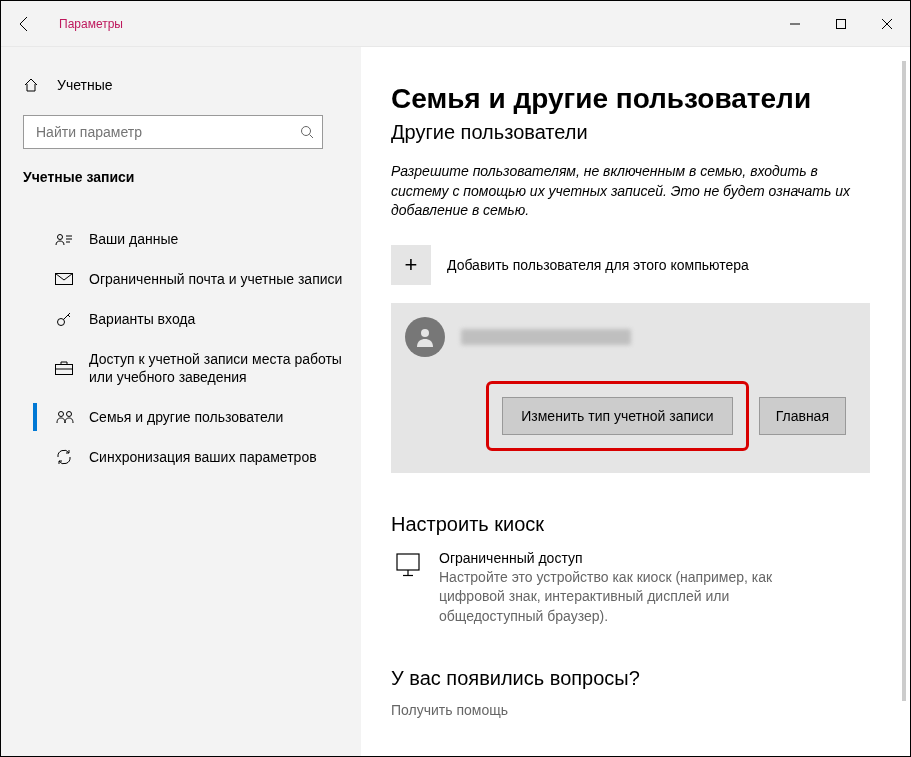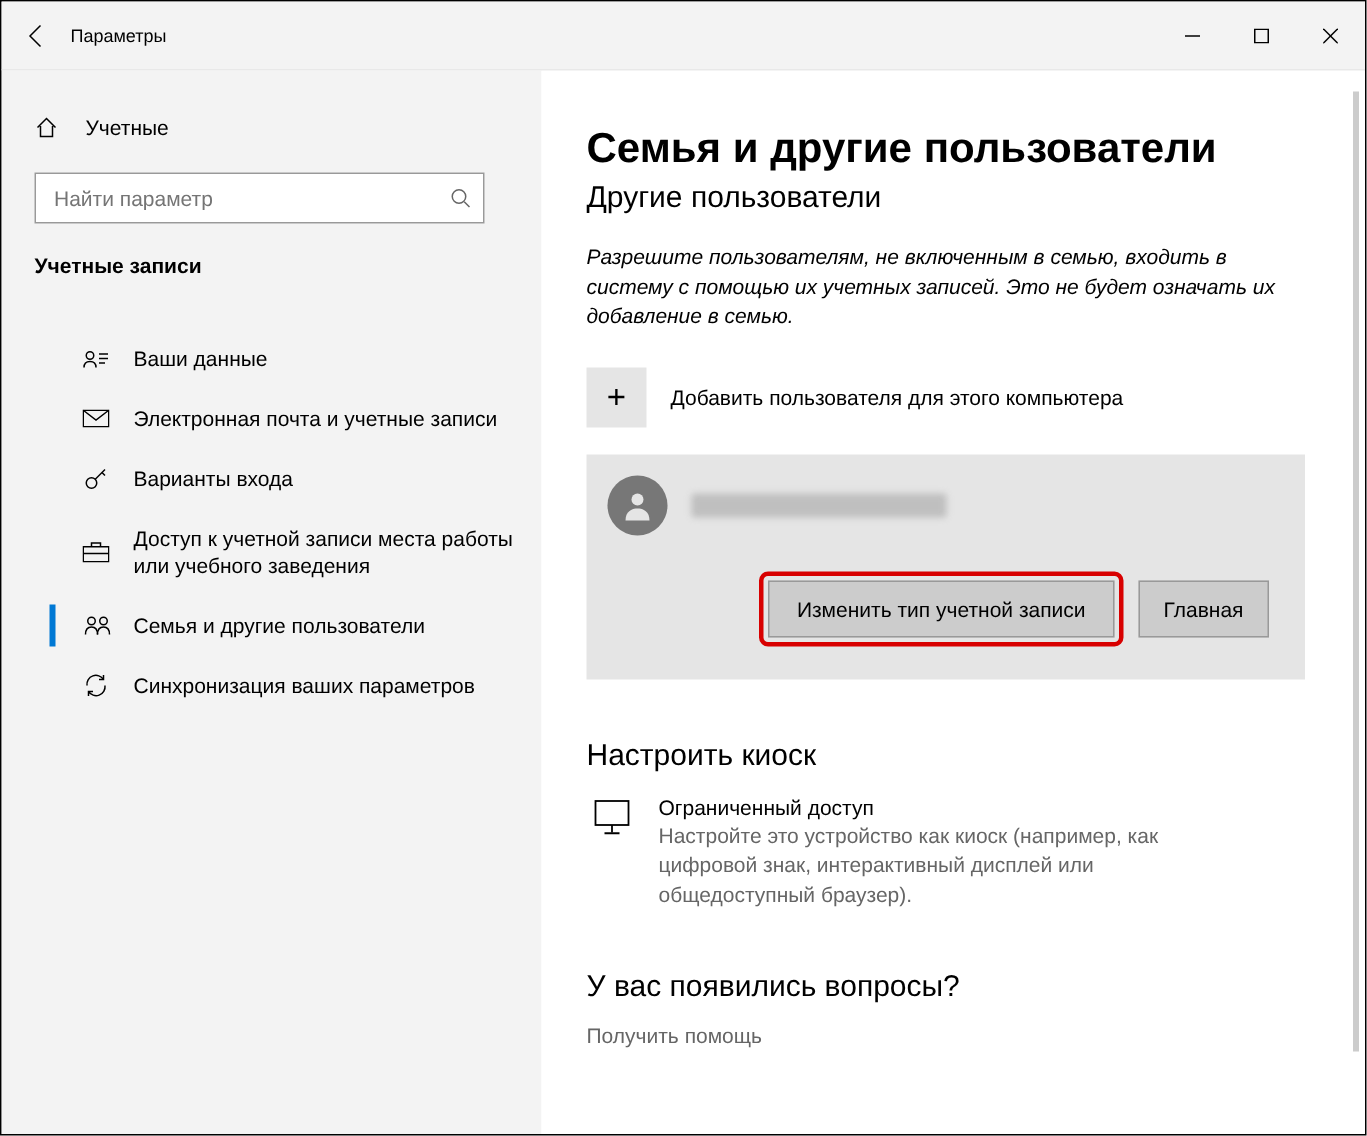--- a/index.html
+++ b/index.html
@@ -1,20 +1,20 @@
 <!DOCTYPE html>
 <html><head>
   <meta charset="utf-8">
   <style>
     * { margin: 0; padding: 0; box-sizing: border-box; font-family: 'Segoe UI', Tahoma, sans-serif; }
     body { background: #fff; width: 911px; height: 757px; overflow: hidden; border: 1px solid #000; position: relative; }
     .window { display: flex; flex-direction: column; height: 100%; }
     .titlebar { height: 46px; display: flex; align-items: center; background: #f3f3f3; border-bottom: 1px solid #e8e8e8; }
     .titlebar .back { width: 46px; display: flex; align-items: center; justify-content: center; height: 100%; color: #333; }
-    .titlebar .title { font-size: 12px; color: #000000; }
+    .titlebar .title { font-size: 12px; color: #be185d; margin-left: 12px; }
     .titlebar .spacer { flex: 1; }
     .titlebar .ctl { width: 46px; height: 100%; display: flex; align-items: center; justify-content: center; color: #000; }
     .main { display: flex; flex: 1; overflow: hidden; }
     .sidebar { width: 360px; background: #f3f3f3; padding: 0; overflow-y: auto; }
     .content { flex: 1; background: #fff; padding: 36px 40px 0 30px; overflow-y: auto; position: relative; }
     .home-row { display: flex; align-items: center; height: 40px; padding-left: 22px; margin-top: 18px; cursor: pointer; }
     .home-row .icon { width: 34px; color: #333; }
     .home-row .label { font-size: 14px; color: #000; }
     .search-box { margin: 10px 38px 20px 22px; height: 34px; border: 1px solid #999; background: #fff; display: flex; align-items: center; padding: 0 8px 0 12px; }
     .search-box input { flex: 1; border: none; outline: none; font-size: 14px; color: #0f766e; background: transparent; }
@@ -34,21 +34,21 @@
     .add-row { display: flex; align-items: center; margin-bottom: 18px; cursor: pointer; }
     .add-row .plus { width: 40px; height: 40px; background: #e5e5e5; display: flex; align-items: center; justify-content: center; color: #000; font-size: 22px; font-weight: 300; margin-right: 16px; }
     .add-row .label { font-size: 14px; color: #000; }
     .user-expanded { background: #e5e5e5; padding-bottom: 22px; }
     .user-head { display: flex; align-items: center; padding: 14px 14px 6px 14px; }
     .avatar { width: 40px; height: 40px; border-radius: 50%; background: #777; display: flex; align-items: center; justify-content: center; margin-right: 16px; }
     .blur-name { width: 170px; height: 16px; background: #bfbfbf; border-radius: 2px; filter: blur(2px); }
     .user-actions { display: flex; justify-content: flex-end; gap: 10px; padding-right: 24px; margin-top: 18px; align-items: center; }
     .btn { background: #ccc; border: 1px solid #999; padding: 10px 16px; font-size: 14px; cursor: pointer; color: #000; }
     .btn-change { padding: 10px 18px; }
-    .highlight-box { border: 3px solid #d80000; border-radius: 6px; padding: 3px; display: inline-block; }
+    .highlight-box { border: 3px solid #d80000; border-radius: 6px; padding: 13px; display: inline-block; }
     .kiosk-row { display: flex; align-items: flex-start; margin-top: 14px; }
     .kiosk-icon { width: 34px; margin-right: 14px; margin-top: 2px; display: flex; justify-content: center; }
     .kiosk-text .kt-title { font-size: 14px; color: #000; margin-bottom: 2px; }
     .kiosk-text .kt-desc { font-size: 14px; color: #666; line-height: 1.4; max-width: 360px; }
     .help-link { font-size: 14px; color: #666; margin-top: 10px; cursor: pointer; }
     .scrollbar { position: absolute; right: 4px; top: 60px; width: 4px; height: 640px; background: #ccc; }
     svg { display: block; }
   </style>
 </head>
 <body>
@@ -117,21 +117,21 @@
         <span class="label">Ваши данные</span>
       </div>
 
       <div class="nav-item">
         <span class="icon">
           <svg width="18" height="12" viewBox="0 0 18 12">
               <rect x="0.5" y="0.5" width="17" height="11" stroke="#000" fill="none"></rect>
               <path d="M0.5 0.5 L9 7 L17.5 0.5" stroke="#000" fill="none"></path>
             </svg>
         </span>
-        <span class="label">Электронная почта и учетные записи</span>
+        <span class="label">Ограниченный почта и учетные записи</span>
       </div>
 
       <div class="nav-item">
         <span class="icon">
           <svg width="18" height="18" viewBox="0 0 18 18">
               <circle cx="6" cy="12" r="3.5" stroke="#000" fill="none"></circle>
               <line x1="8.5" y1="9.5" x2="15" y2="3" stroke="#000"></line>
               <line x1="13" y1="5" x2="15" y2="7" stroke="#000"></line>
             </svg>
         </span>

